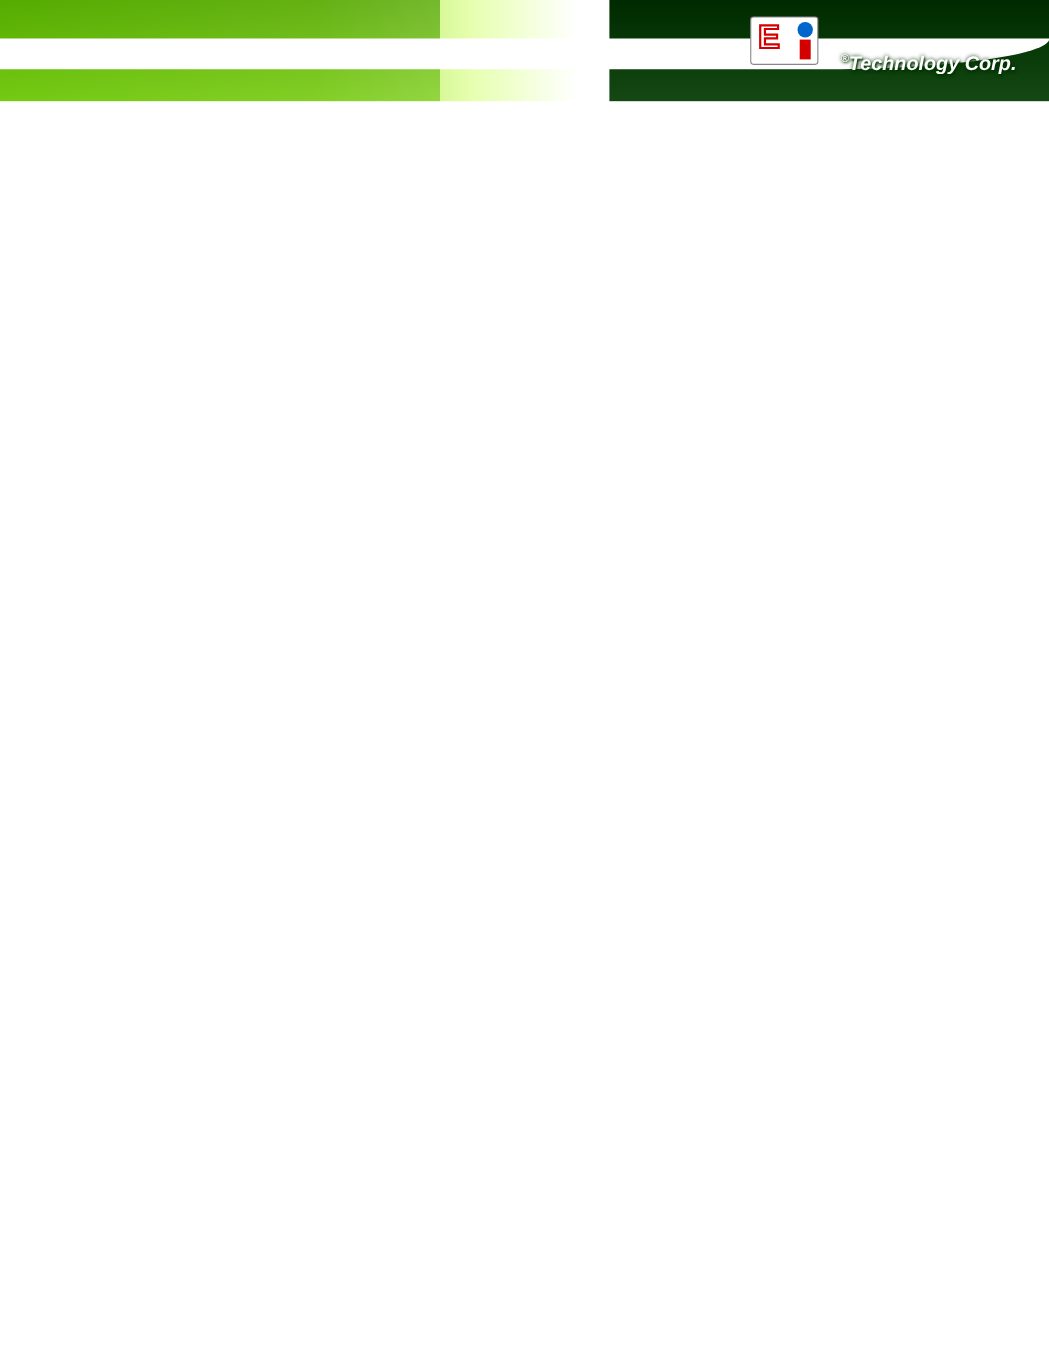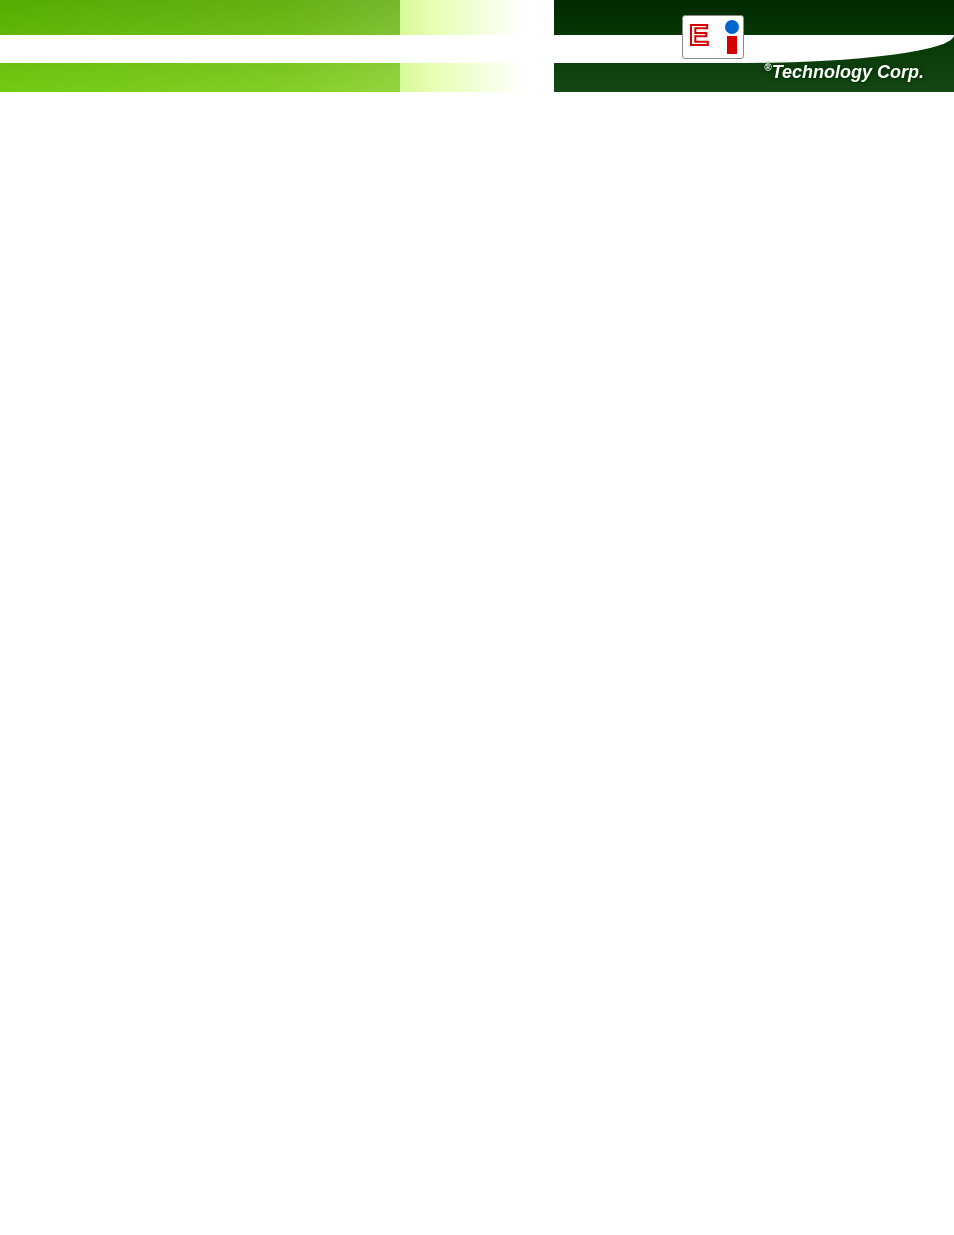--- a/index.html
+++ b/index.html
@@ -6,21 +6,21 @@
   .topbanner{height:110px;background:linear-gradient(to right,#6fcf00 0%,#a0e040 30%,#e6ffb0 45%,#ffffff 55%,#ffffff 100%);position:relative;overflow:hidden;}
   .topcircuit{position:absolute;left:0;top:0;width:400px;height:110px;background:linear-gradient(to bottom,#4a9c00,#7fd020);opacity:.7;}
   .topdark{position:absolute;right:0;top:0;width:400px;height:110px;background:linear-gradient(to bottom,#002a00,#0a3d0a,#1a4d1a);}
   .whiteswoosh{position:absolute;left:0;top:35px;width:100%;height:28px;background:#fff;border-radius:0 0 300px 0/0 0 40px 0;}
   .whiteswoosh2{position:absolute;left:0;top:92px;width:100%;height:50px;background:#fff;}
   .logo{position:absolute;right:210px;top:15px;width:60px;height:42px;background:#fff;border:1px solid #888;border-radius:3px;}
   .logo .e{position:absolute;left:6px;top:2px;width:24px;height:36px;}
   .logo .e::before{content:"E";font:bold 30px Arial;color:#fff;-webkit-text-stroke:2px #d40000;}
   .logo .dot{position:absolute;right:4px;top:4px;width:14px;height:14px;background:#0066cc;border-radius:50%;}
   .logo .i{position:absolute;right:6px;top:20px;width:10px;height:18px;background:#d40000;}
-  .corpname{position:absolute;right:30px;top:62px;font:bold italic 18px Arial;color:#fff;text-shadow:1px 1px 2px #003300,0 0 4px #003300;}
+  .corpname{position:absolute;right:30px;top:48px;font:bold italic 18px Arial;color:#fff;text-shadow:1px 1px 2px #003300,0 0 4px #003300;}
   .corpname .r{font-size:10px;vertical-align:top;}
 
   .dialog{position:absolute;border:3px solid #0a3d9e;border-radius:6px 6px 4px 4px;background:#ece9d8;box-shadow:2px 2px 6px rgba(0,0,0,.3);}
   .d1{left:207px;top:135px;width:453px;height:345px;}
   .d2{left:207px;top:625px;width:432px;height:326px;}
   .titlebar{height:26px;background:linear-gradient(to bottom,#2a6fe0 0%,#0a3d9e 100%);border-radius:3px 3px 0 0;display:flex;align-items:center;padding:0 4px 0 6px;color:#fff;font:bold 11px Tahoma;position:relative;}
   .titlebar .ticon{width:14px;height:14px;margin-right:4px;font-size:10px;line-height:14px;text-align:center;}
   .closebtn{position:absolute;right:3px;top:3px;width:20px;height:20px;background:linear-gradient(to bottom,#f08070,#d04020);border:1px solid #fff;border-radius:3px;color:#fff;font:bold 13px Arial;text-align:center;line-height:18px;}
   .whitehdr{background:#fff;padding:10px 14px 6px 14px;border-bottom:1px solid #aca899;position:relative;height:50px;}
   .whitehdr .hlead{font:bold 11px Tahoma;color:#000;}

